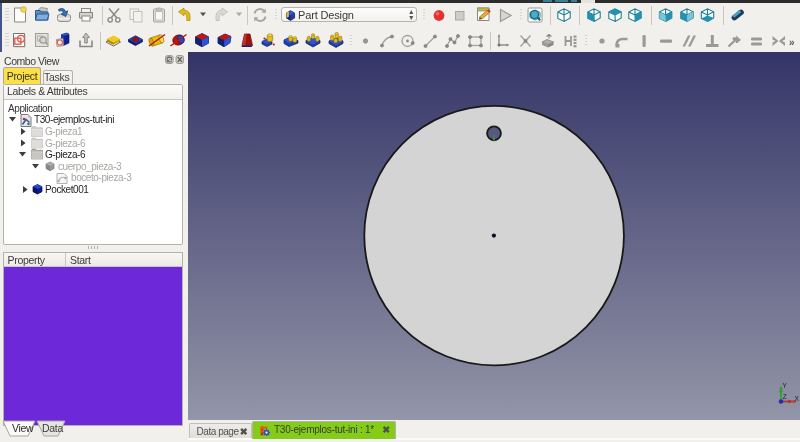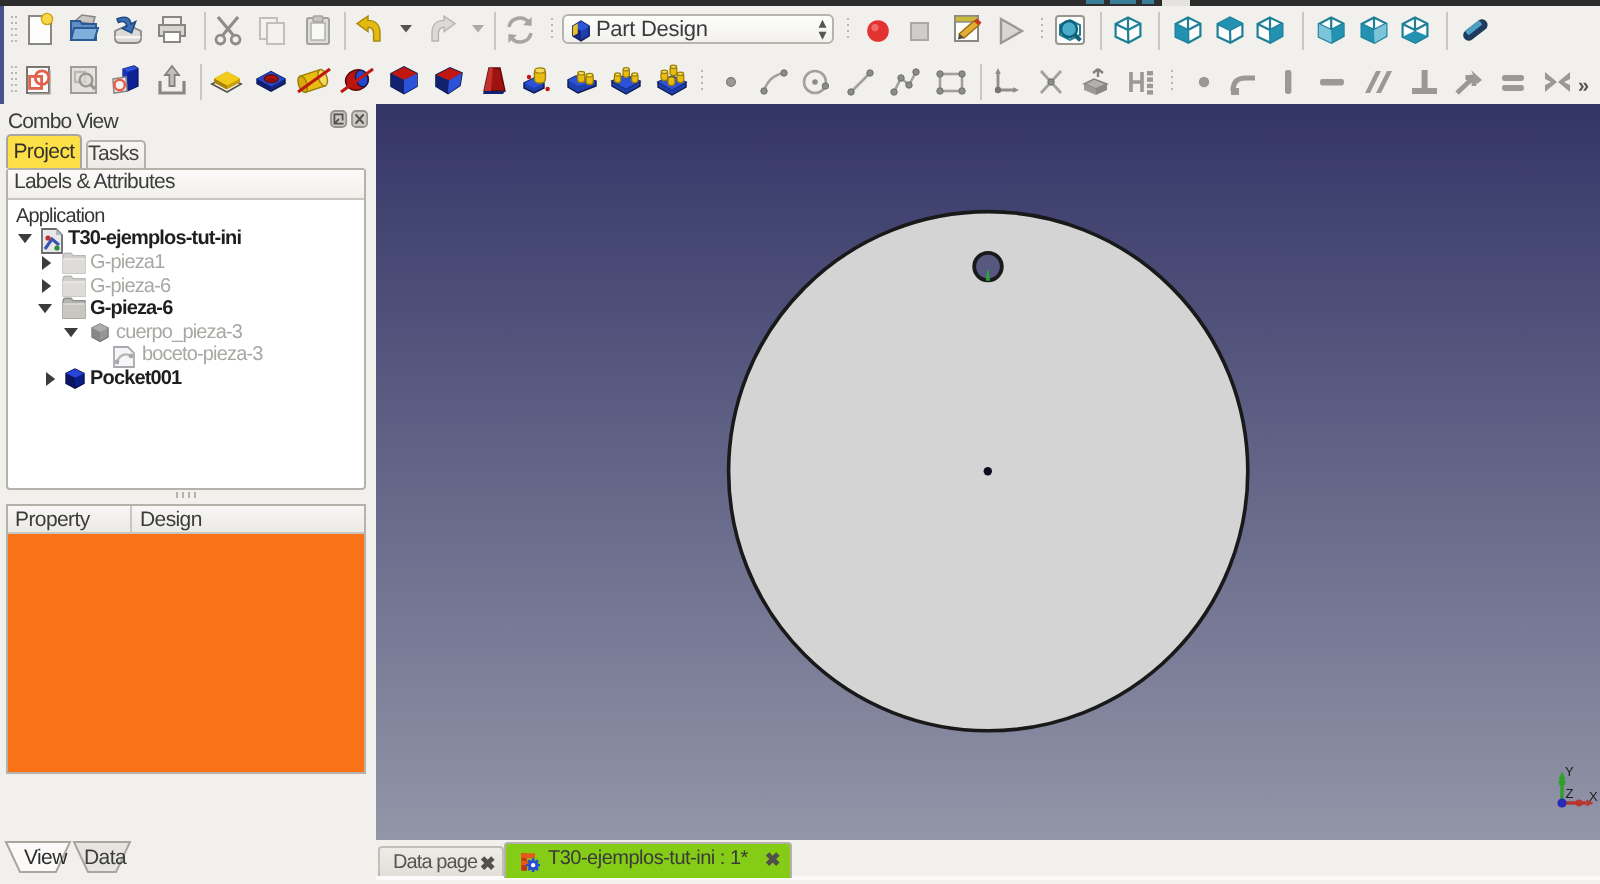--- a/index.html
+++ b/index.html
@@ -10,25 +10,25 @@
 #toolbars{left:2px;top:3px;width:798px;height:49px;background:#f1f0ec}
 #combobox{position:absolute;left:281px;top:7px;width:136px;height:15px;background:linear-gradient(#fdfdfc,#f2f1ee);border:1px solid #b7b4ae;border-radius:3px;font-size:10.5px;color:#3a3a3a}
 #combobox .cbtxt{position:absolute;left:16px;top:1px;font-size:11px;letter-spacing:-.15px}
 #dock{left:0;top:52px;width:188px;height:390px;background:#f1f0ec}
 #cvtitle{left:4px;top:54.5px;font-size:10.5px;letter-spacing:-.45px;color:#3c3c3c}
 #tabProject{left:3px;top:67px;width:38px;height:17px;background:#fde047;border:1px solid #a9a6a0;border-bottom:none;border-radius:2.5px 2.5px 0 0;font-size:10.5px;color:#33312c;text-align:center;line-height:16px}
 #tabTasks{left:43px;top:69.5px;width:30px;height:14.5px;background:linear-gradient(#f8f7f5,#edebe7);border:1px solid #b5b2ac;border-bottom:none;border-radius:2.5px 2.5px 0 0;font-size:10.5px;color:#45433e;text-align:left;line-height:13px}
 #treebox{left:3px;top:84px;width:180px;height:161px;background:#fff;border:1px solid #b5b2ac;border-radius:2px}
 #labelshdr{left:0px;top:0px;width:178px;height:15px;background:linear-gradient(#fcfbfa,#f1f0ec);border-bottom:1px solid #c9c6c1;font-size:10.5px;letter-spacing:-.38px;color:#3c3c3c;padding-left:3px}
 .trow{position:absolute;font-size:10px;letter-spacing:-.42px;white-space:nowrap}
-.bold{font-weight:bold;color:#1e1e1e}
+.bold{font-weight:normal;color:#1e1e1e}
 .gray{color:#a9a7a3}
 .dark{color:#353535}
 #splitter{left:3px;top:245px;width:180px;height:7px}
-#propbox{left:3px;top:252px;width:180px;height:135px;background:#f97316;border:1px solid #b5b2ac}
+#propbox{left:3px;top:252px;width:180px;height:174px;background:#6d28d9;border:1px solid #b5b2ac}
 #prophdr{position:absolute;left:0;top:0;width:178px;height:14px;background:linear-gradient(#f8f7f5,#eceae6);border-bottom:1px solid #c9c6c1;font-size:10.5px;color:#3c3c3c}
 #viewport{left:188px;top:52px;width:612px;height:368px;background:linear-gradient(rgb(52,53,103),rgb(147,149,168))}
 #tabbarR{left:188px;top:420px;width:612px;height:22px;background:#f1f0ed}
 #botstrip{left:0;top:437px;width:188px;height:5px;background:#f1f0ed}
 .doctab{position:absolute;font-size:10px;color:#3a3a3a}
 #dtab1{left:188.5px;top:423px;width:63px;height:15px;background:linear-gradient(#eeece8,#e2dfda);border:1px solid #c2bfb9;border-bottom:none;border-radius:2px 2px 0 0;color:#56544f}
 #dtab2{left:252px;top:421px;width:144px;height:18px;background:#84cc16;border:1px solid #b5b2ac;border-bottom:none;border-radius:2px 2px 0 0;}
 .xclose{font-weight:bold;font-size:9.5px;color:#52504b}
 svg{display:block}
 </style></head>
@@ -460,21 +460,21 @@
         <path d="M2 3.2 L6.5 5.4 L11 3.2 L6.5 1 Z" fill="#2847d8"></path>
         <path d="M6.5 5.4 L6.5 10.6 L2 8.2 L2 3.2 Z" fill="#0a1560"></path>
       </g>
   </svg>
 </div>
 <div class="abs" id="splitter"></div>
 <div class="abs" style="left:88px;top:246px;width:12px;height:3px;background:repeating-linear-gradient(90deg,#b5b3ae 0 1px,transparent 1px 3px)"></div>
 <div class="abs" id="propbox">
   <div id="prophdr">
       <span style="position:absolute;left:3.5px;top:1px">Property</span>
-      <span style="position:absolute;left:66px;top:1px">Design</span>
+      <span style="position:absolute;left:66px;top:1px">Start</span>
   <div style="position:absolute;left:61px;top:0;width:1px;height:14px;background:#c9c6c1"></div>
     </div>
 </div>
 
 <svg class="abs" style="left:2px;top:420px" width="120" height="18" viewBox="0 0 120 18">
   <path d="M1 1 L8 16 L26 16 L33 1 Z" fill="#fbfaf9" stroke="#a9a6a0" stroke-width="1"></path>
   <path d="M35 1 L42 16 L56 16 L63 1 Z" fill="#e7e5e1" stroke="#a9a6a0" stroke-width="1"></path>
   <text x="10" y="12" font-size="10.5" fill="#2d2d2d">View</text>
   <text x="40" y="12" font-size="10.5" letter-spacing="-.3" fill="#3c3c3c">Data</text>
 </svg>

